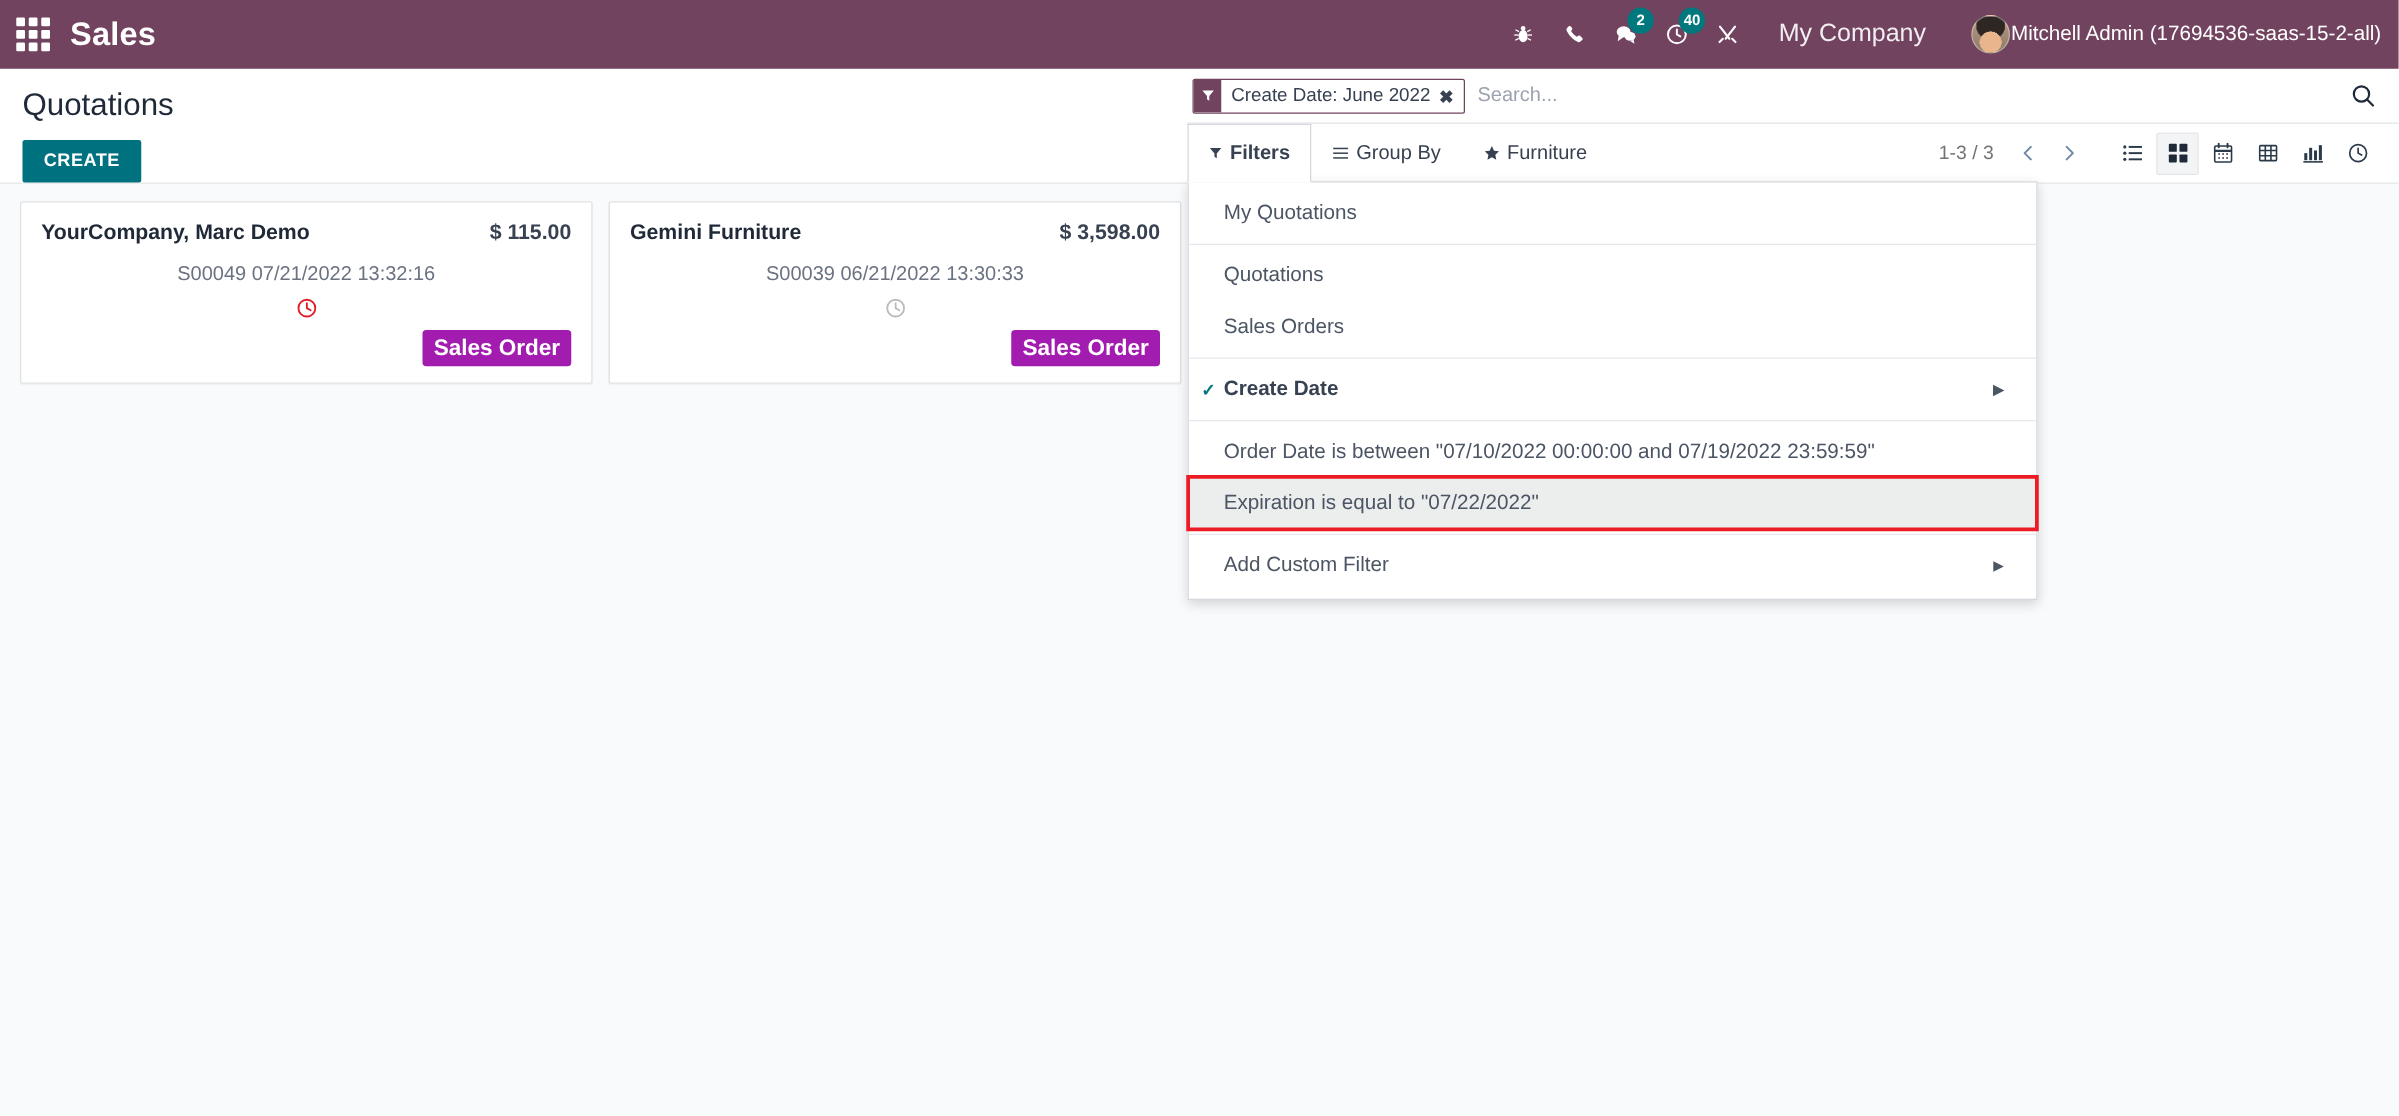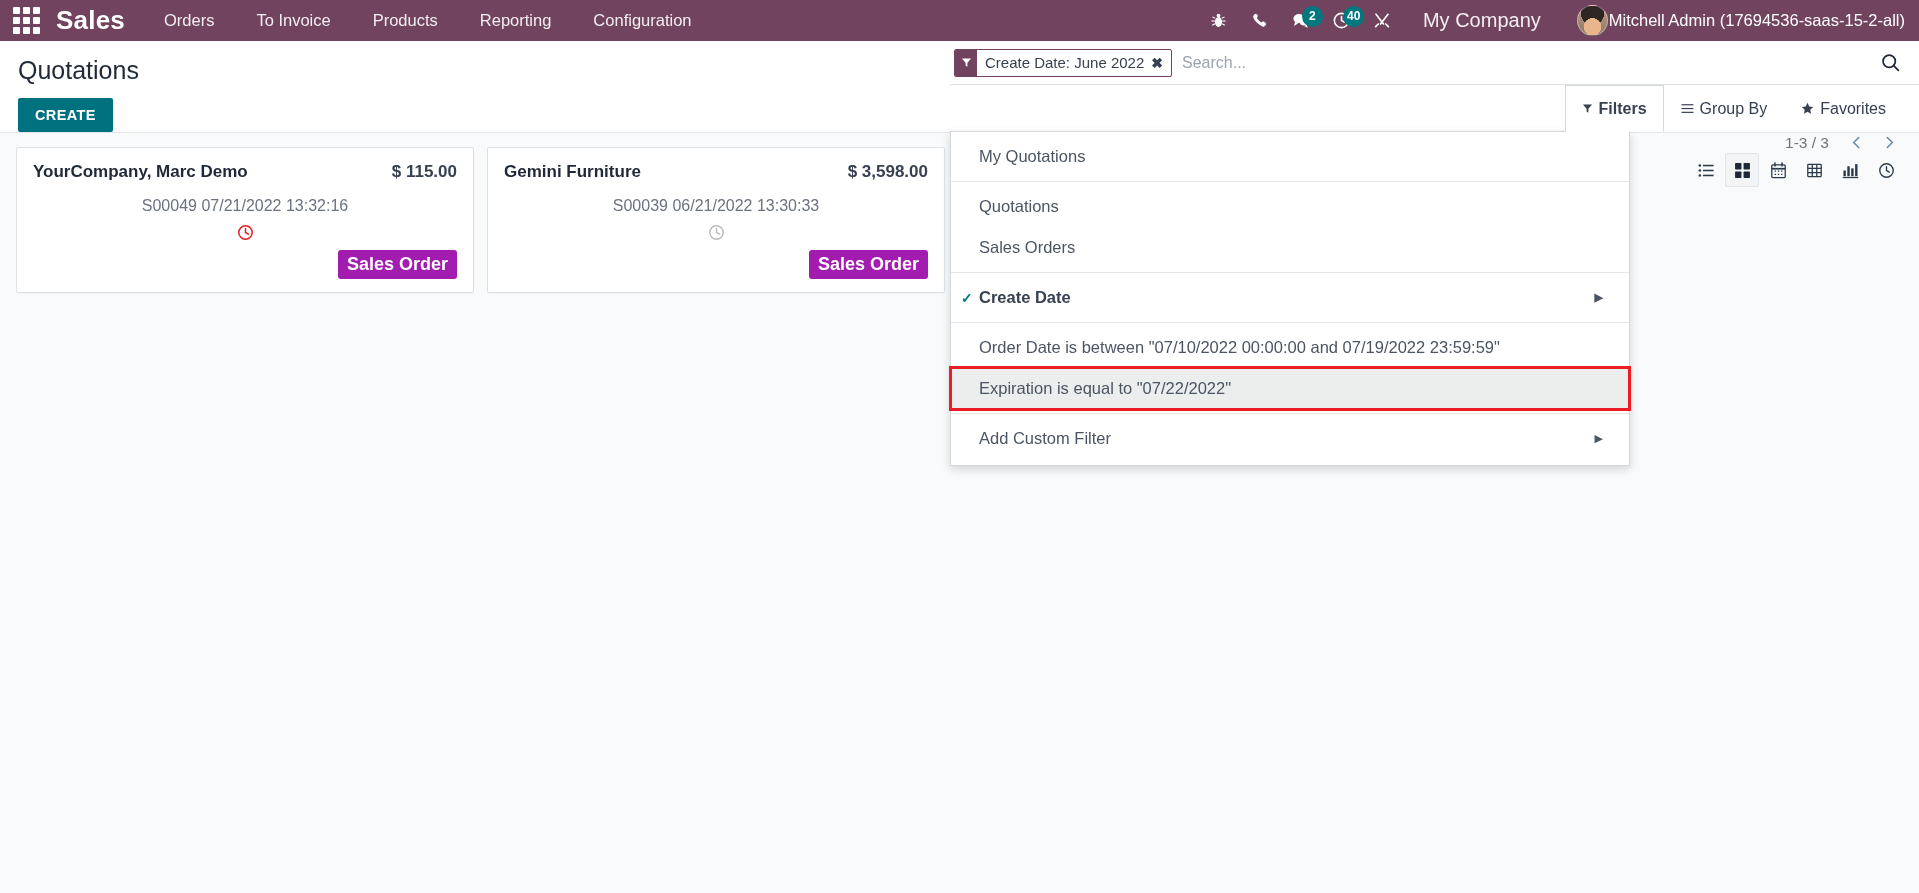--- a/index.html
+++ b/index.html
@@ -7,21 +7,21 @@
     width: 1919px;
     height: 893px;
     overflow: hidden;
     font-family: "Liberation Sans", sans-serif;
     background: #f9fafb;
     color: #1f2937;
   }
 
   
   .navbar {
-    height: 41px;
+    height: 55px;
     background: #71435f;
     display: flex;
     align-items: center;
     padding: 0 14px 0 0;
     color: #ffffff;
     position: relative;
     z-index: 40;
   }
   .apps-grid {
     width: 52px;
@@ -203,25 +203,24 @@
     background: transparent;
   }
   .search-input::placeholder { color: #9ca3af; }
   .search-btn {
     background: none; border: none; cursor: pointer;
     color: #1f2937; display: flex; align-items: center; padding: 0 2px;
   }
 
   .cp-bottom {
     display: flex;
-    align-items: flex-end;
+    align-items: center;
     height: 47px;
     padding: 0 16px 0 0;
     position: relative;
-    flex-direction: column;
   }
   .dd-toggles { display: flex; align-items: flex-start; height: 47px; }
   .dd-toggle {
     display: flex;
     align-items: center;
     gap: 6px;
     font-size: 16px;
     color: #374151;
     padding: 0 16px;
     height: 47px;
@@ -366,27 +365,20 @@
         <i></i>
         <i></i>
         <i></i>
         <i></i>
         <i></i>
         <i></i>
         <i></i>
     </span>
   </div>
   <div class="brand">Sales</div>
-  <div class="menu-items">
-    <div class="mi">Orders</div>
-    <div class="mi">To Invoice</div>
-    <div class="mi">Products</div>
-    <div class="mi">Reporting</div>
-    <div class="mi">Configuration</div>
-  </div>
 
   <div class="nav-right">
     <div class="nav-icon">
       <svg width="17" height="17" viewBox="0 0 24 24" fill="#fff">
           <ellipse cx="12" cy="14" rx="5" ry="7"></ellipse>
           <rect x="11.3" y="4" width="1.4" height="5"></rect>
           <circle cx="12" cy="5" r="2.6"></circle>
           <rect x="2" y="12" width="5" height="1.5"></rect>
           <rect x="17" y="12" width="5" height="1.5"></rect>
           <rect x="3" y="7" width="4.5" height="1.4" transform="rotate(28 5 8)"></rect>
@@ -481,21 +473,21 @@
                 </svg>
             </span>
             <span>Group By</span>
           </div>
           <div class="dd-toggle">
             <span class="ic">
               <svg width="13" height="13" viewBox="0 0 24 24" fill="#374151">
                   <path d="M12 1.6 L15.2 8.4 L22.5 9.3 L17.1 14.3 L18.5 21.6 L12 18 L5.5 21.6 L6.9 14.3 L1.5 9.3 L8.8 8.4 Z"></path>
                 </svg>
             </span>
-            <span>Favorites</span>
+            <span>Furniture</span>
           </div>
         </div>
 
         <div class="pager">
           <span class="pager-value">1-3 / 3</span>
           <button class="pager-btn">
             <svg width="15" height="17" viewBox="0 0 24 24" fill="none" stroke="#6d8aa8" stroke-width="2.6" stroke-linecap="round" stroke-linejoin="round">
                 <path d="M15.5 4 L7.5 12 L15.5 20"></path>
               </svg>
           </button>

